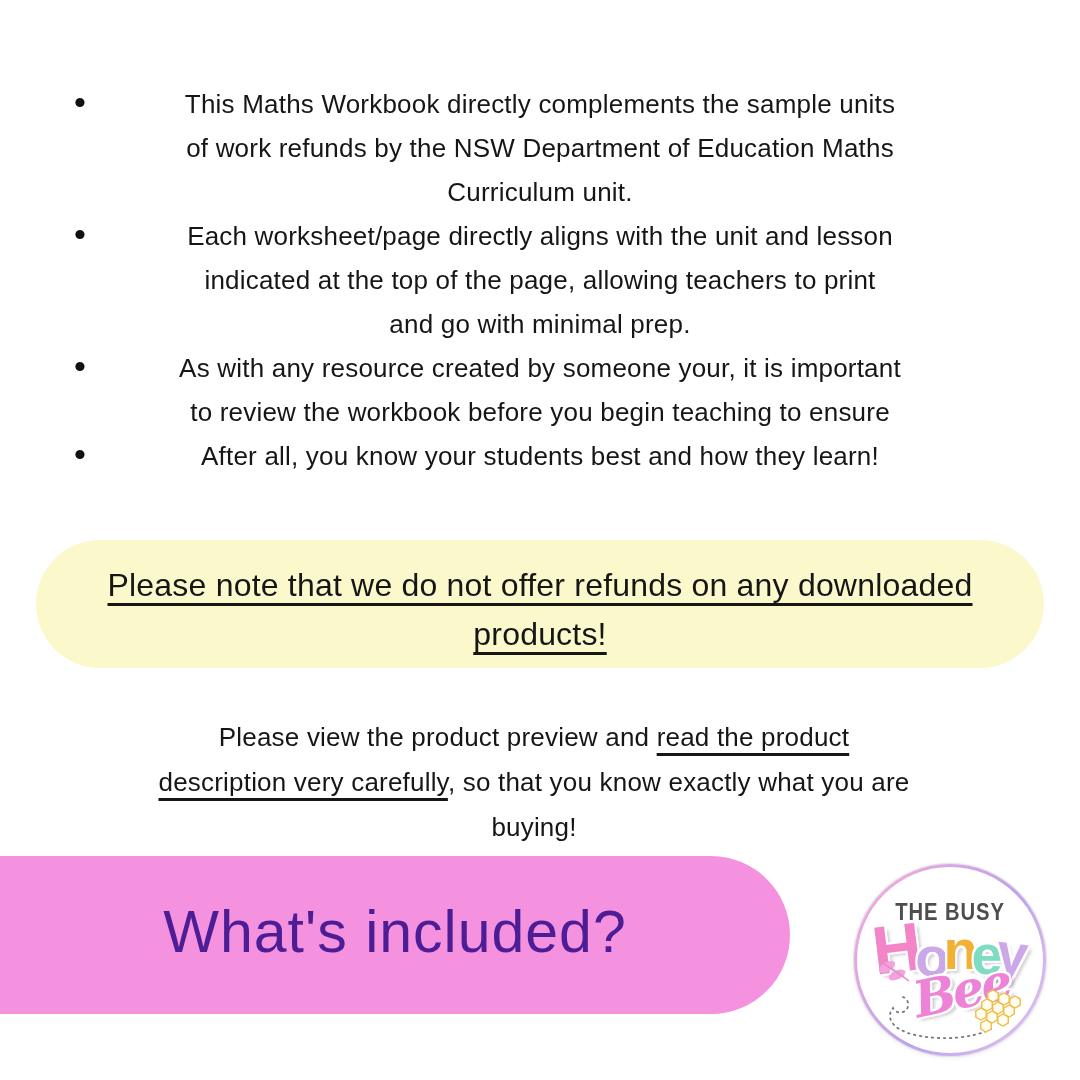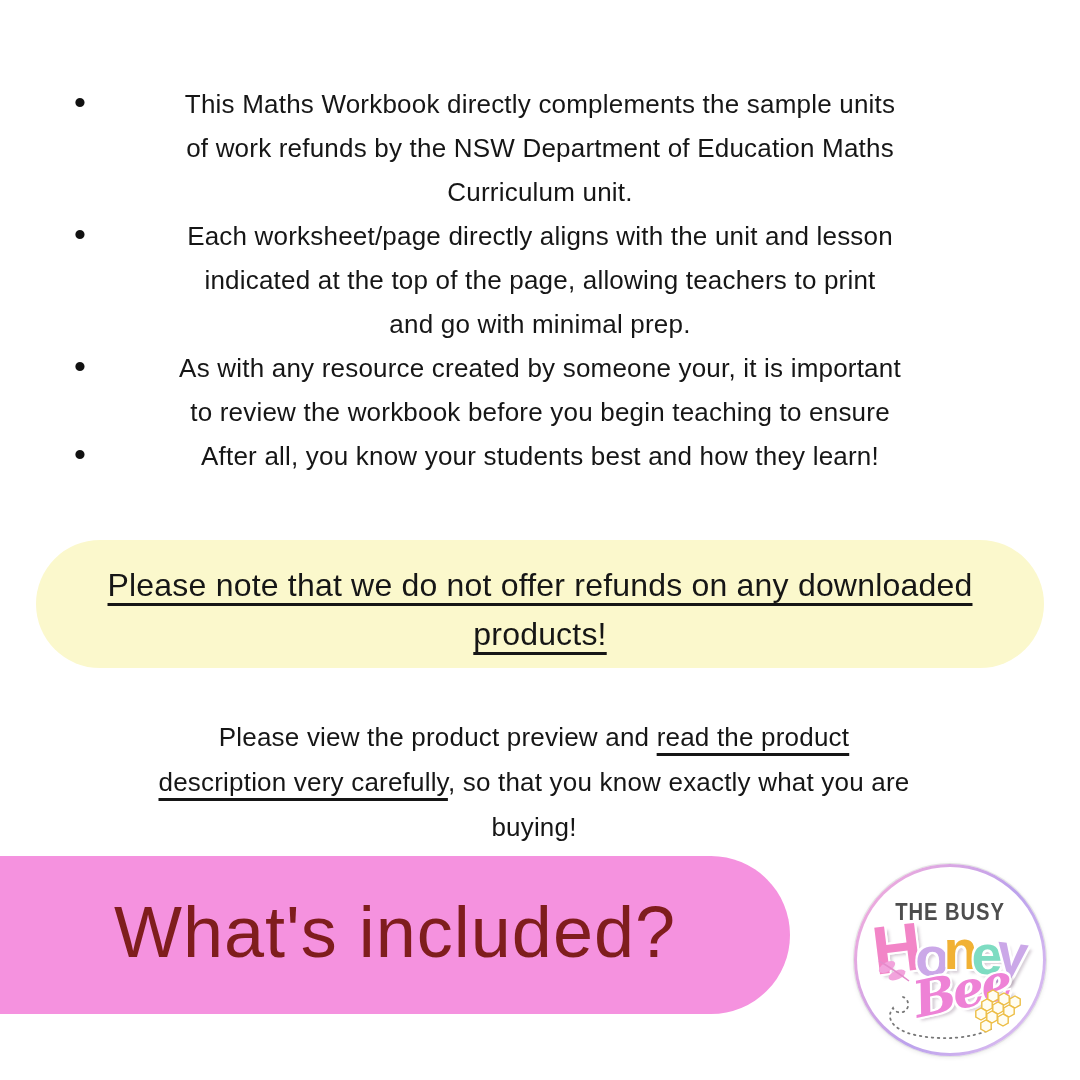--- a/index.html
+++ b/index.html
@@ -28,21 +28,21 @@
   
   .preview { position:absolute; top:692px; left:28px; right:40px;margin-top:23px; }
   .preview .line { line-height:45px; }
 
   
   .banner {
     position:absolute; top:856px; left:0; width:790px; height:158px;
     border-radius:0 79px 79px 0;
     display:flex; align-items:center; justify-content:center;
   }
-  .banner span { font-size:72px; letter-spacing:1px; color:#7f1d1d; padding-bottom:6px; }
+  .banner span { font-size:59px; letter-spacing:1px; color:#4c1d95; padding-bottom:6px; }
 
   
   .logo {
     position:absolute; right:34px; bottom:24px; width:192px; height:192px;
     border-radius:50%; padding:3px; box-sizing:border-box;
     background:linear-gradient(125deg,#F2ABDC 8%,#BCA2EC 55%,#DDBEF0 92%);
     box-shadow:0 0 0 1px #e3e3e3, 0 1px 5px rgba(0,0,0,0.10);
   }
   .logo-inner { position:relative; width:100%; height:100%; border-radius:50%; background:#fff; overflow:hidden; }
   .busy {

